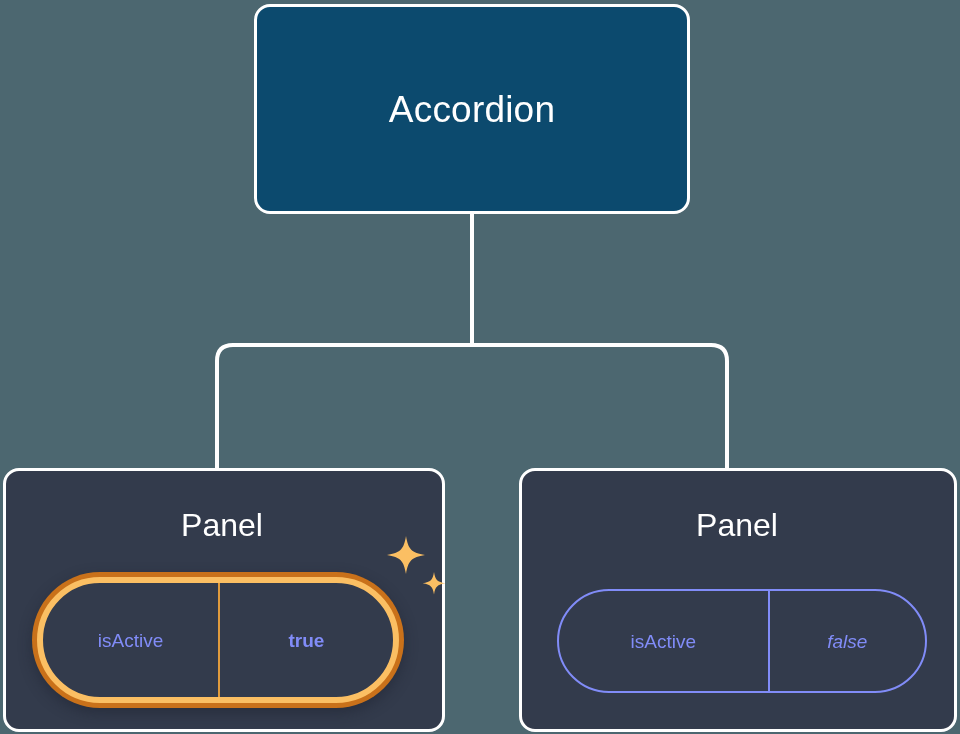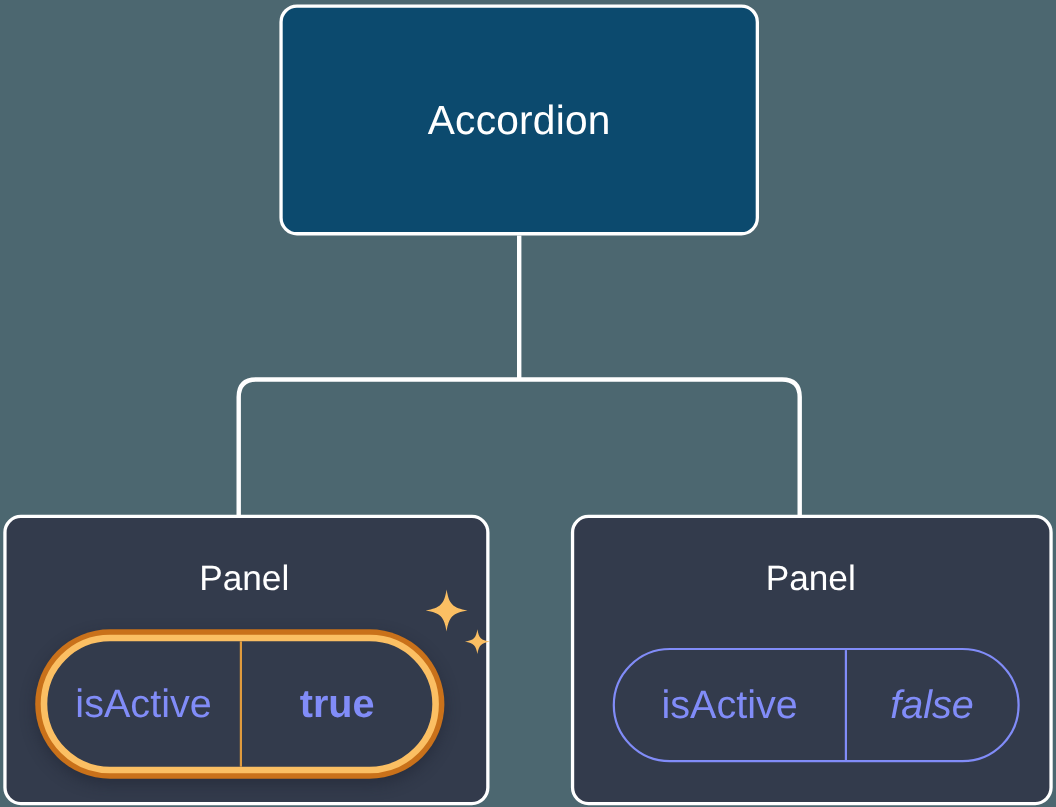--- a/index.html
+++ b/index.html
@@ -93,21 +93,21 @@
     position: absolute;
     display: flex;
     align-items: stretch;
     box-sizing: border-box;
     border-radius: 999px;
   }
   .pill-cell {
     display: flex;
     align-items: center;
     justify-content: center;
-    font-size: 36px;
+    font-size: 19px;
     line-height: 1;
     white-space: nowrap;
     box-sizing: border-box;
   }
 
   
   .pill.highlight {
     left: 32px;
     top: 572px;
     width: 372px;

